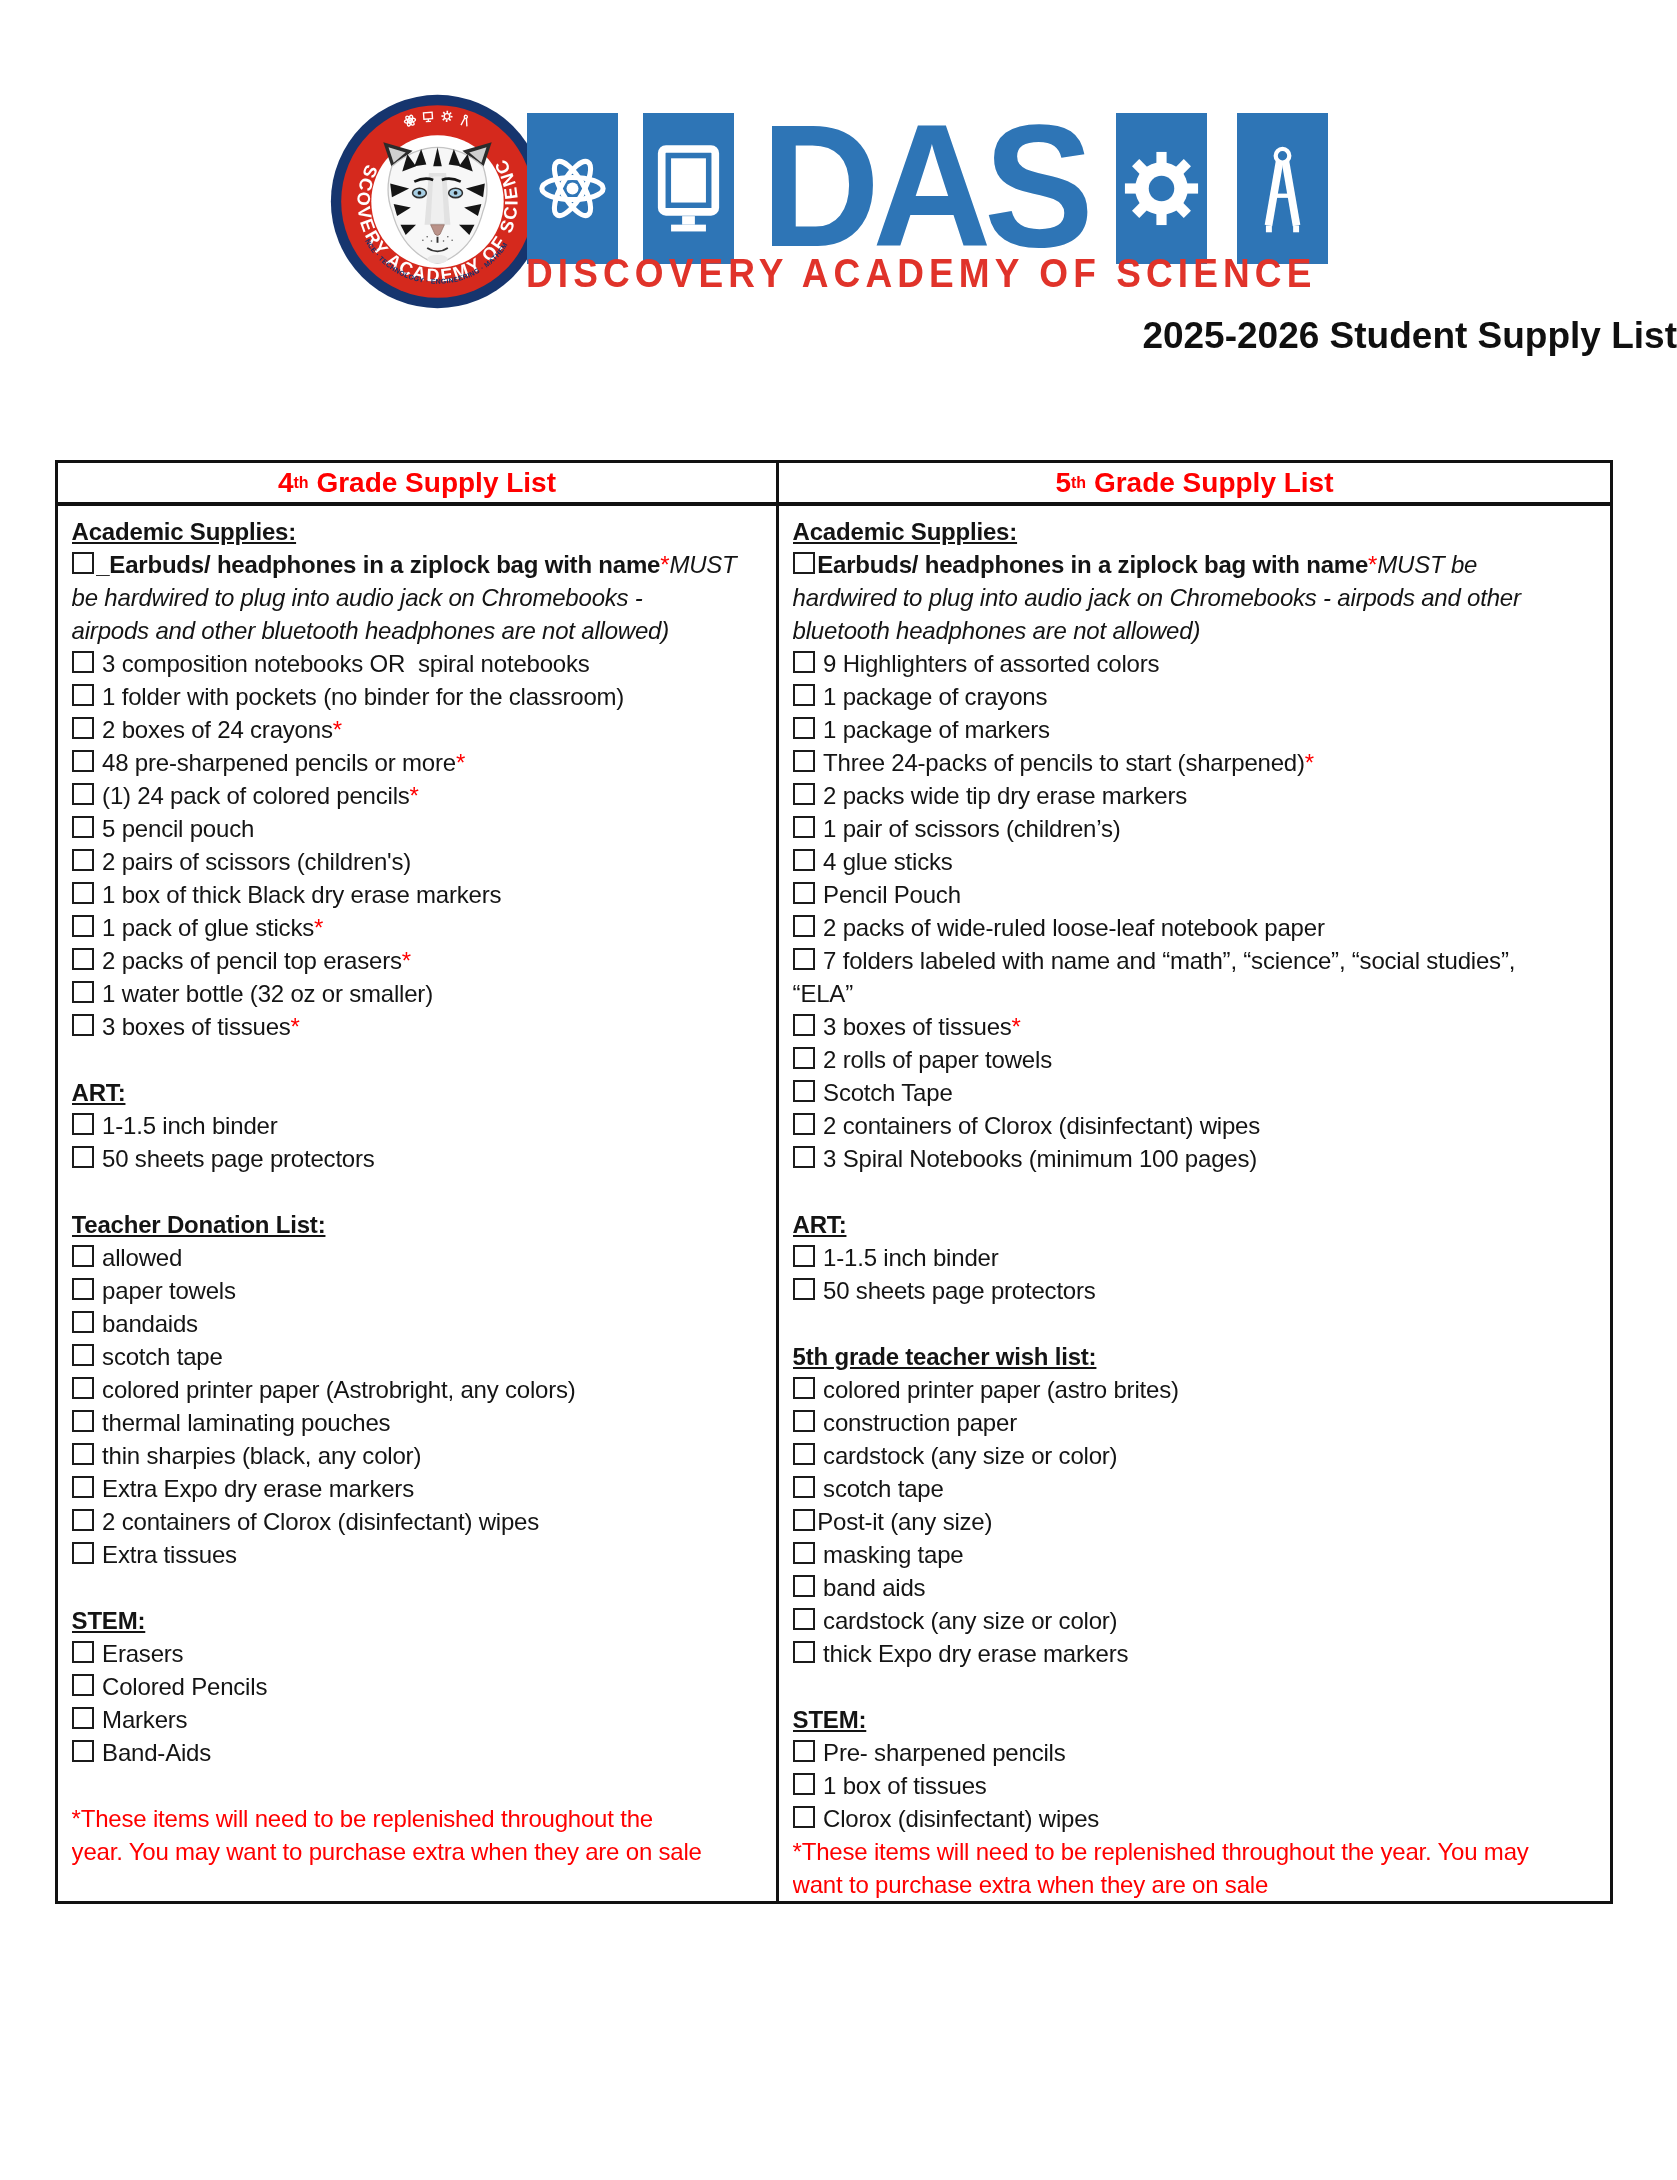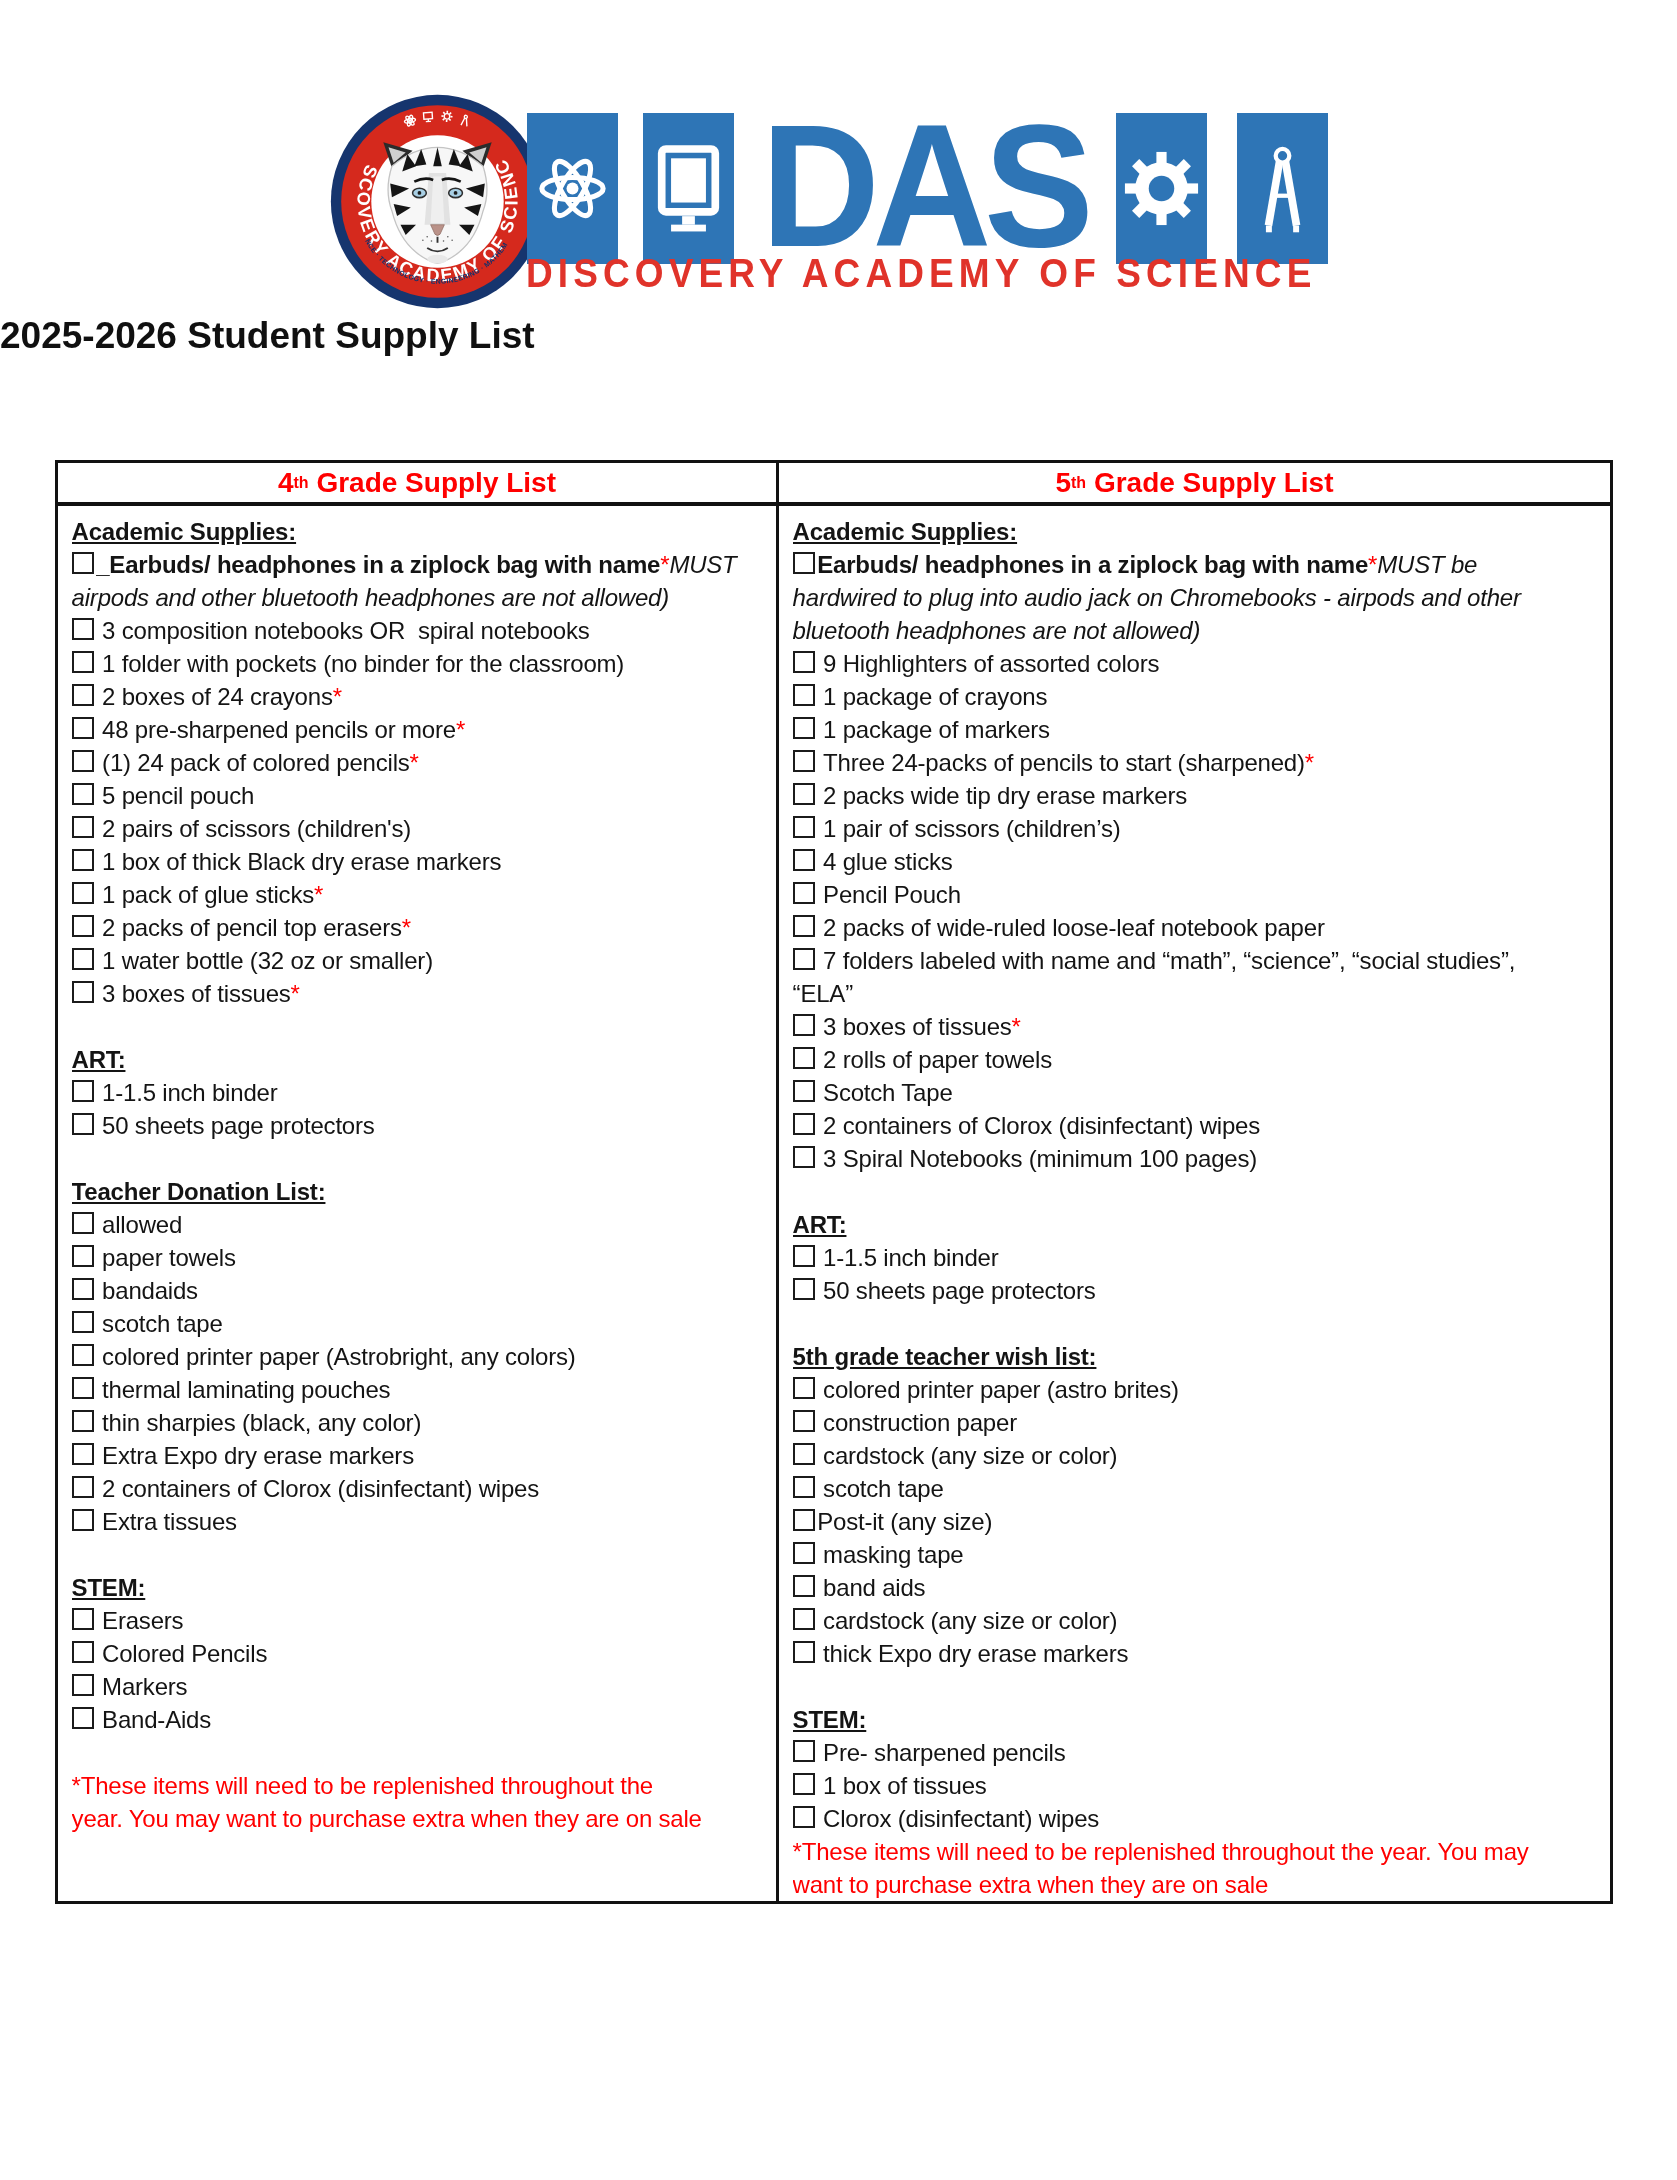--- a/index.html
+++ b/index.html
@@ -23,21 +23,21 @@
     letter-spacing:-7.7px;transform:scaleX(.94);transform-origin:left center;
     white-space:nowrap;
   }
   .wordmark{
     position:absolute;left:526px;top:251px;width:835px;
     font-size:37px;font-weight:800;color:#E0332A;letter-spacing:5.1px;
     white-space:nowrap;transform:scaleY(1.08);transform-origin:left top;
   }
   
   .page-title{
-    text-align:left;font-size:37px;font-weight:700;color:#101010;
+    text-align:right;font-size:37px;font-weight:700;color:#101010;
     margin:5.1px 0 0 0;height:46px;line-height:46px;
   }
   
   .supply-table{
     margin:101px 0 0 55px;width:1558px;border:3.4px solid #111;box-sizing:border-box;
     background:#fff;
   }
   .thead{display:flex;border-bottom:4.3px solid #111;}
   .hcell{
     height:39px;display:flex;align-items:center;justify-content:center;
@@ -215,20 +215,21 @@
 
 <div class="supply-table">
   <div class="thead">
     <div class="hcell hcell-left"><span>4</span><sup>th</sup><span> Grade Supply List</span></div>
     <div class="hcell hcell-right"><span>5</span><sup>th</sup><span> Grade Supply List</span></div>
   </div>
   <div class="tbody">
     <div class="cell cell-left">
         <div class="line heading"><span class="seg bold underline">Academic Supplies:</span></div>
         <div class="line item"><span class="checkbox tight"></span><span class="seg bold">_Earbuds/ headphones in a ziplock bag with name</span><span class="seg red">*</span><span class="seg italic">MUST</span></div>
+        <div class="line cont"><span class="seg italic">be hardwired to plug into audio jack on Chromebooks -</span></div>
         <div class="line cont"><span class="seg italic">airpods and other bluetooth headphones are not allowed)</span></div>
         <div class="line item"><span class="checkbox"></span><span class="seg ">3 composition notebooks OR  spiral notebooks</span></div>
         <div class="line item"><span class="checkbox"></span><span class="seg ">1 folder with pockets (no binder for the classroom)</span></div>
         <div class="line item"><span class="checkbox"></span><span class="seg ">2 boxes of 24 crayons</span><span class="seg red">*</span></div>
         <div class="line item"><span class="checkbox"></span><span class="seg ">48 pre-sharpened pencils or more</span><span class="seg red">*</span></div>
         <div class="line item"><span class="checkbox"></span><span class="seg ">(1) 24 pack of colored pencils</span><span class="seg red">*</span></div>
         <div class="line item"><span class="checkbox"></span><span class="seg ">5 pencil pouch</span></div>
         <div class="line item"><span class="checkbox"></span><span class="seg ">2 pairs of scissors (children's)</span></div>
         <div class="line item"><span class="checkbox"></span><span class="seg ">1 box of thick Black dry erase markers</span></div>
         <div class="line item"><span class="checkbox"></span><span class="seg ">1 pack of glue sticks</span><span class="seg red">*</span></div>

